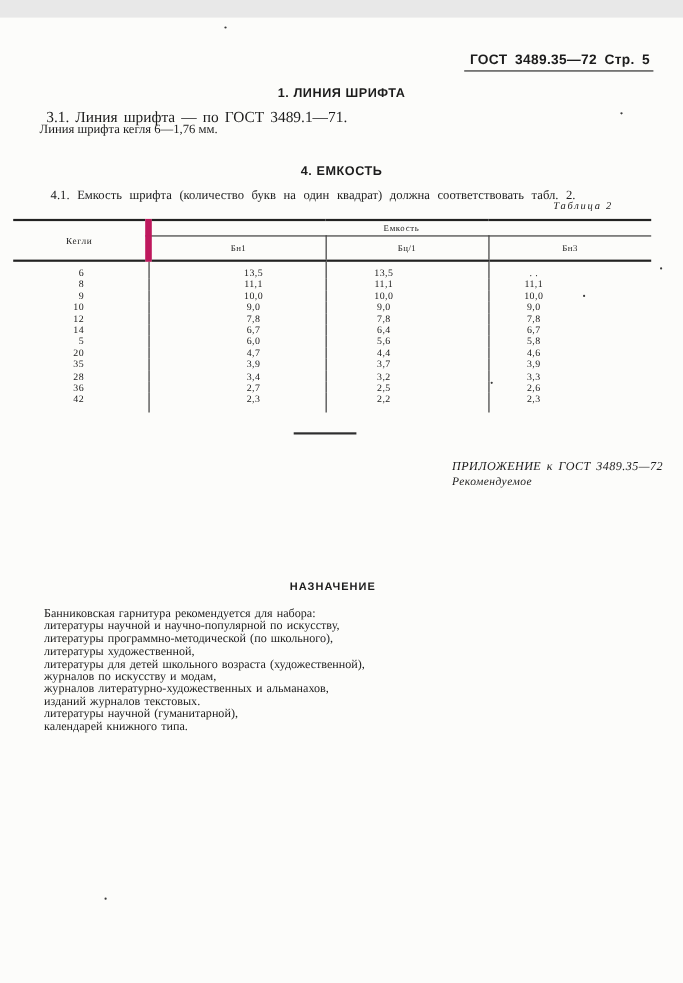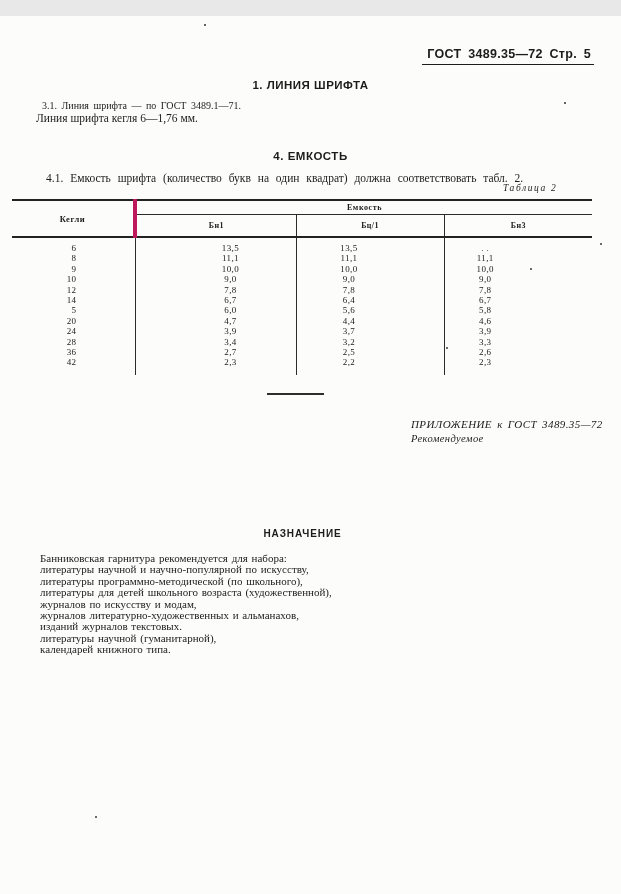--- a/index.html
+++ b/index.html
@@ -10,35 +10,35 @@
   }
   .abs { position:absolute; }
   .sans { font-family:"Liberation Sans","DejaVu Sans",sans-serif; font-weight:bold; }
   .center-line { left:0; width:100%; text-align:center; }
 
   .gost-header {
     top:31px; right:27px; font-size:12.5px; letter-spacing:0.3px; word-spacing:3px;
     border-bottom:1.5px solid #1c1c1c; padding:0 3px 3px 5px;
   }
   .h3-title { top:63px; font-size:11.5px; letter-spacing:0.5px; }
-  .para-3-1 { top:84px; left:42px; font-size:10px; word-spacing:2px; }
+  .para-3-1 { top:84px; left:42px; font-size:14px; word-spacing:2px; }
   .para-3-2 { top:96px; left:36px; font-size:11.5px; }
   .h4-title { top:134px; font-size:11.5px; letter-spacing:0.5px; }
   .para-4-1 { top:156px; left:46px; font-size:11.5px; word-spacing:4px; }
   .table-label { top:167px; left:503px; font-size:9.5px; letter-spacing:1.6px;font-style:italic; }
 
   .cap-table {
     position:absolute; left:12px; top:183px; width:580px;
     border-collapse:collapse; table-layout:fixed;
     border-top:2px solid #222; color:#1b1b1b;
   }
-  .cap-table th { font-weight:bold; padding:0; }
+  .cap-table th { font-weight:normal; padding:0; }
   .cap-table .kegli-cell {
     font-size:8.5px; letter-spacing:0.6px; text-align:center; vertical-align:middle;
-    border-right:4px solid #be185d; border-bottom:2px solid #222;
+    border-right:6px solid #be185d; border-bottom:2px solid #222;
   }
   .cap-table .emk {
     font-size:8px; letter-spacing:0.6px; text-align:center; vertical-align:middle;
     height:13px; border-bottom:1px solid #2b2b2b;
   }
   .cap-table .sub {
     font-size:8px; letter-spacing:0.4px; text-align:center; vertical-align:middle;
     height:21px; border-left:1px solid #2b2b2b; border-bottom:2px solid #222;
   }
   .cap-table tbody td {
@@ -145,21 +145,21 @@
           <td>5,6</td>
           <td>5,8</td>
         </tr>
         <tr>
           <td>20</td>
           <td>4,7</td>
           <td>4,4</td>
           <td>4,6</td>
         </tr>
         <tr>
-          <td>24</td>
+          <td>35</td>
           <td>3,9</td>
           <td>3,7</td>
           <td>3,9</td>
         </tr>
         <tr>
           <td>28</td>
           <td>3,4</td>
           <td>3,2</td>
           <td>3,3</td>
         </tr>
@@ -181,20 +181,21 @@
   <div class="abs divider"></div>
 
   <div class="abs appendix-1">ПРИЛОЖЕНИЕ к ГОСТ 3489.35—72</div>
   <div class="abs appendix-2">Рекомендуемое</div>
 
   <div class="sans naz-title">НАЗНАЧЕНИЕ</div>
   <div class="abs purpose-list">
       <div>Банниковская  гарнитура рекомендуется для набора:</div>
       <div>литературы научной и научно-популярной по искусству,</div>
       <div>литературы программно-методической (по школьного),</div>
+      <div>литературы  художественной,</div>
       <div>литературы для детей школьного возраста (художественной),</div>
       <div>журналов по искусству и модам,</div>
       <div>журналов литературно-художественных и альманахов,</div>
       <div>изданий журналов текстовых.</div>
       <div>литературы научной (гуманитарной),</div>
       <div>календарей книжного типа.</div>
     </div>
 
   <div class="speck" style="left:204px; top:8px;   width:2px; height:1.5px;"></div>
   <div class="speck" style="left:564px; top:86px;  width:2px; height:1.5px;"></div>

